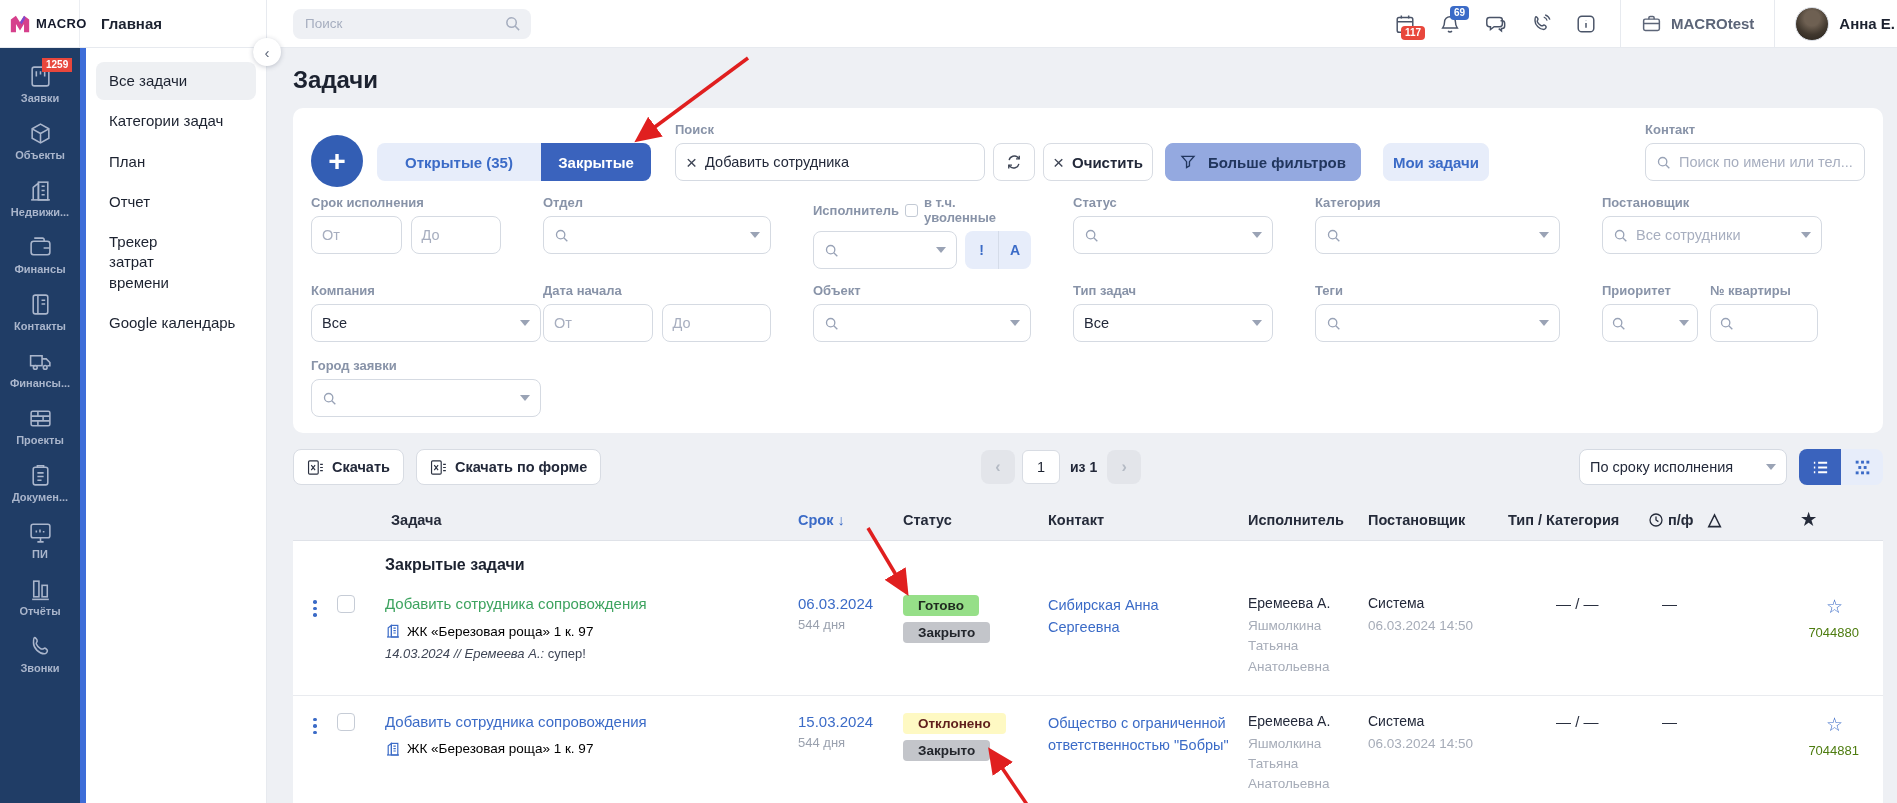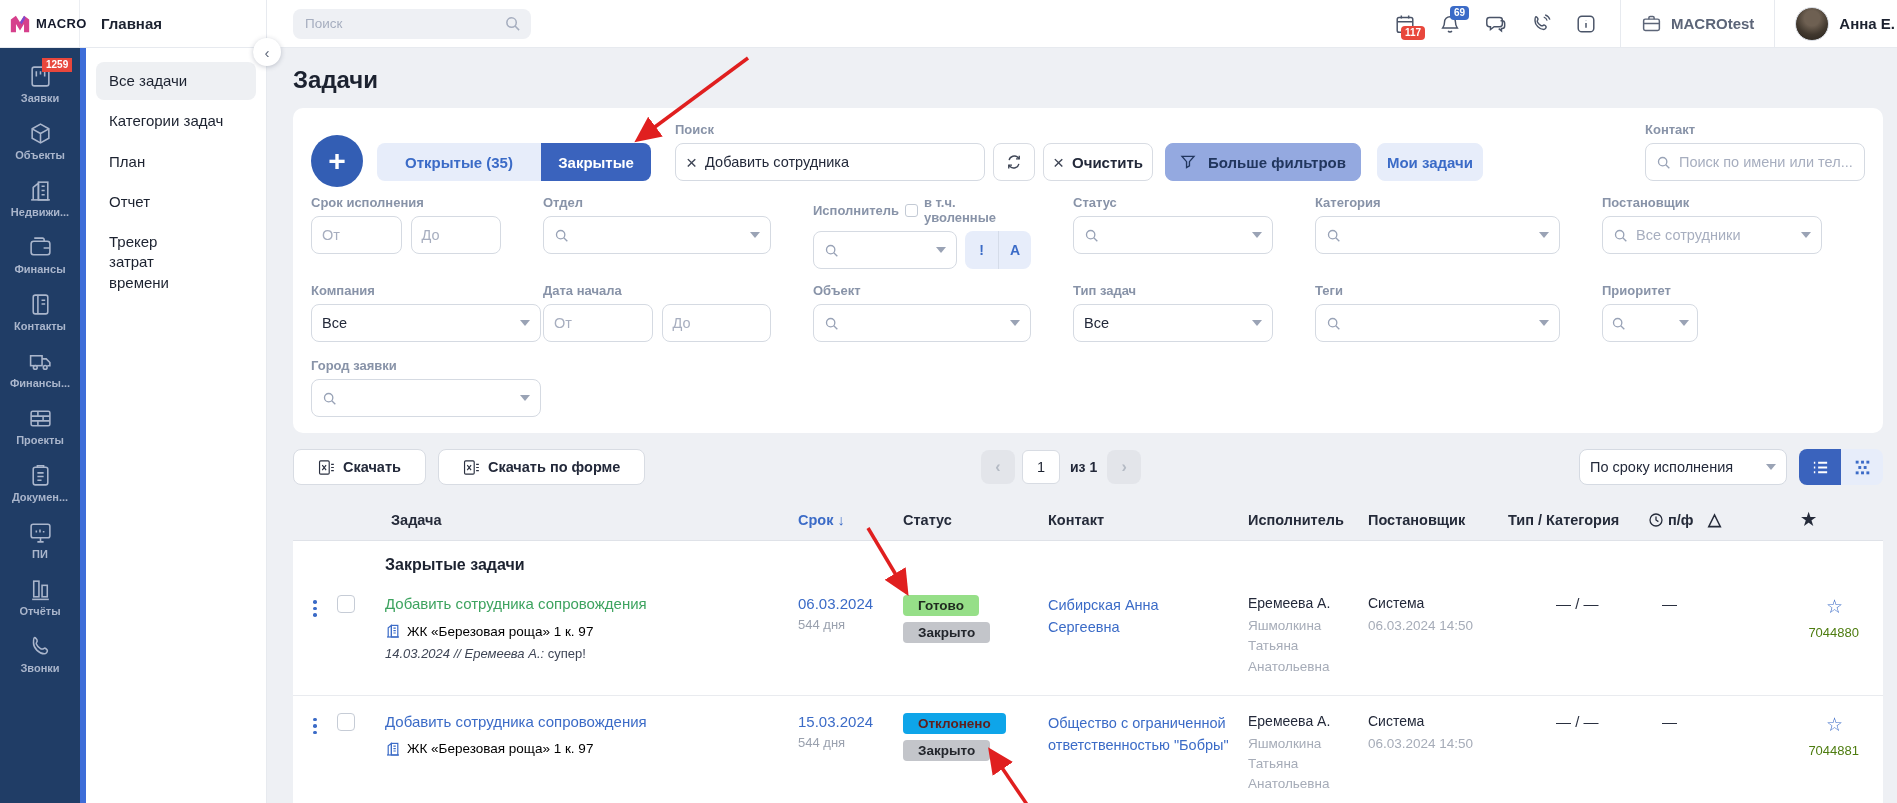--- a/index.html
+++ b/index.html
@@ -92,21 +92,21 @@
   .duo .ctl { flex:1; }
   .exclbox { display:flex; margin-left:8px; background:#e7edfa; border-radius:8px; overflow:hidden; }
   .exclbox .xb { width:33px; height:38px; display:flex; align-items:center; justify-content:center;
     color:#3b6bc7; font-size:14px; font-weight:bold; cursor:pointer; }
   .exclbox .xb + .xb { border-left:1px solid #d5dce9; }
   .chk { width:13px; height:13px; border:1px solid #c3cad5; border-radius:3px; background:#fff; }
   .halfrow { display:flex; gap:12px; }
 
   
   .tbar { position:relative; display:flex; align-items:center; margin-top:16px; width:1590px; }
-  .dlbtn { height:36px; font-weight:bold; font-size:14.5px; padding:0 24px; }
+  .dlbtn { height:36px; font-weight:bold; font-size:14.5px; padding:0 13px; }
   .pager { position:absolute; left:688px; display:flex; align-items:center; gap:7px; }
   .pbtn { width:34px; height:34px; border-radius:8px; background:#e3e5ea; display:flex;
     align-items:center; justify-content:center; color:#b4bac4; font-size:16px; font-weight:bold;
     cursor:pointer; }
   .pnum { width:38px; height:34px; background:#fff; border:1px solid #d8dce3; border-radius:6px;
     display:flex; align-items:center; justify-content:center; font-size:14.5px; }
   .pof { font-size:14px; font-weight:bold; color:#23293a; margin:0 3px; }
   .sortwrap { margin-left:auto; display:flex; align-items:center; gap:12px; }
   .sortsel { width:208px; height:36px; }
   .views { display:flex; border-radius:8px; overflow:hidden; }
@@ -133,21 +133,21 @@
   .t-blue { color:#3b6bc7; }
   .objline { display:flex; align-items:center; gap:6px; margin-top:11px; }
   .objlink { font-size:13.5px; color:#000000; cursor:pointer; }
   .comment { margin-top:7px; font-size:13px; color:#3f4656; }
   .comment .meta { font-style:italic; }
   .duedate { font-size:15px; color:#3b6bc7; cursor:pointer; }
   .duedays { font-size:13px; color:#9aa1ae; margin-top:5px; }
   .badges { display:flex; flex-direction:column; align-items:flex-start; gap:6px; }
   .badge { font-size:13.5px; font-weight:bold; padding:3px 15px; border-radius:4px; }
   .b-done { background:#96df88; color:#1f2b1f; }
-  .b-rejected { background:#0ea5e9; color:#5f1f1c; }
+  .b-rejected { background:#fef9c3; color:#5f1f1c; }
   .b-closed { background:#c3c5ca; color:#23262c; }
   .clink { font-size:14.5px; color:#3b6bc7; line-height:1.5; cursor:pointer; padding-right:18px; }
   .execmain { font-size:14px; color:#23293a; }
   .execsub { font-size:13.5px; color:#a6acb8; line-height:1.5; margin-top:5px; padding-right:14px; }
   .dashes { font-size:15px; color:#2a3040; }
   .favcol { display:flex; flex-direction:column; align-items:flex-end; padding-right:24px; }
   .star-o { color:#3b6bc7; font-size:19px; cursor:pointer; margin-right:16px; }
   .rowid { font-size:13px; color:#4d7c0f; margin-top:7px; }
   .pfhead { display:flex; align-items:center; gap:4px; }
 
@@ -314,20 +314,21 @@
     <span class="lbl">Звонки</span>
   </div>
 </div>
 
 <div class="submenu">
   <div class="mitem active">Все задачи</div>
   <div class="mitem">Категории задач</div>
   <div class="mitem">План</div>
   <div class="mitem">Отчет</div>
   <div class="mitem" style="width:120px;">Трекер затрат времени</div>
+  <div class="mitem">Google календарь</div>
 </div>
 <div class="collapse">‹</div>
 
 <div class="main">
   <div class="h1">Задачи</div>
 
   <div class="fcard">
     <div class="frow1">
       <div class="addbtn">+</div>
       <div class="tabs">
@@ -352,21 +353,21 @@
       <div class="btn" style="margin-left:8px;width:110px;">
         <span class="xmark">×</span>
         <span>Очистить</span>
       </div>
       <div class="btn tint" style="margin-left:12px;width:196px;">
         <svg width="16" height="16" viewBox="0 0 20 20" fill="none" stroke="#21365e" stroke-width="1.7">
             <path d="M2.5 3h15l-5.7 6.6v5.2l-3.6 2.2V9.6z"></path>
           </svg>
         <span>Больше фильтров</span>
       </div>
-      <div class="btn lite" style="margin-left:16px;width:106px;">
+      <div class="btn lite" style="margin-left:22px;width:106px;">
         <span>Мои задачи</span>
       </div>
       <div class="fgroup" style="margin-left:auto; width:220px;">
         <span class="flabel">Контакт</span>
         <div class="ctl">
           <svg width="15" height="15" viewBox="0 0 18 18" fill="none" stroke="#98a2b6" stroke-width="1.6">
               <circle cx="8" cy="8" r="5"></circle>
               <path d="M11.7 11.7L16 16"></path>
             </svg>
           <span class="ph">Поиск по имени или тел...</span>
@@ -499,20 +500,29 @@
         <div class="fgroup" style="width:96px;">
           <span class="flabel">Приоритет</span>
           <div class="ctl" style="padding:0 8px;">
             <svg width="15" height="15" viewBox="0 0 18 18" fill="none" stroke="#98a2b6" stroke-width="1.6">
                 <circle cx="8" cy="8" r="5"></circle>
                 <path d="M11.7 11.7L16 16"></path>
               </svg>
             <span class="caret"></span>
           </div>
         </div>
+        <div class="fgroup" style="width:108px;">
+          <span class="flabel">№ квартиры</span>
+          <div class="ctl" style="padding:0 8px;">
+            <svg width="15" height="15" viewBox="0 0 18 18" fill="none" stroke="#98a2b6" stroke-width="1.6">
+                <circle cx="8" cy="8" r="5"></circle>
+                <path d="M11.7 11.7L16 16"></path>
+              </svg>
+          </div>
+        </div>
       </div>
     </div>
 
     <div class="fgrid" style="margin-top:16px;">
       <div class="fgroup" style="width:230px;">
         <span class="flabel">Город заявки</span>
         <div class="ctl">
           <svg width="15" height="15" viewBox="0 0 18 18" fill="none" stroke="#98a2b6" stroke-width="1.6">
               <circle cx="8" cy="8" r="5"></circle>
               <path d="M11.7 11.7L16 16"></path>

